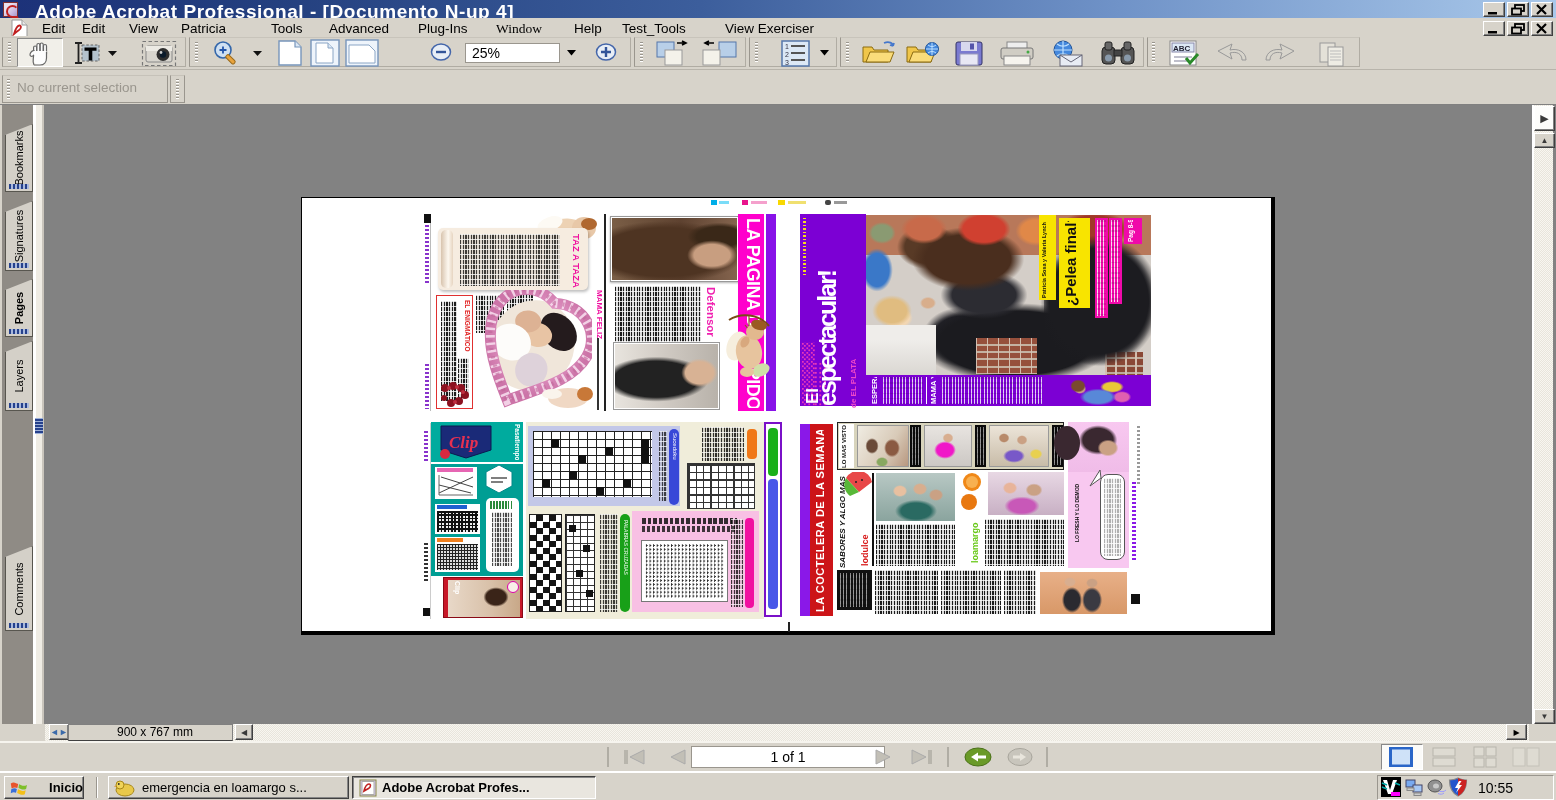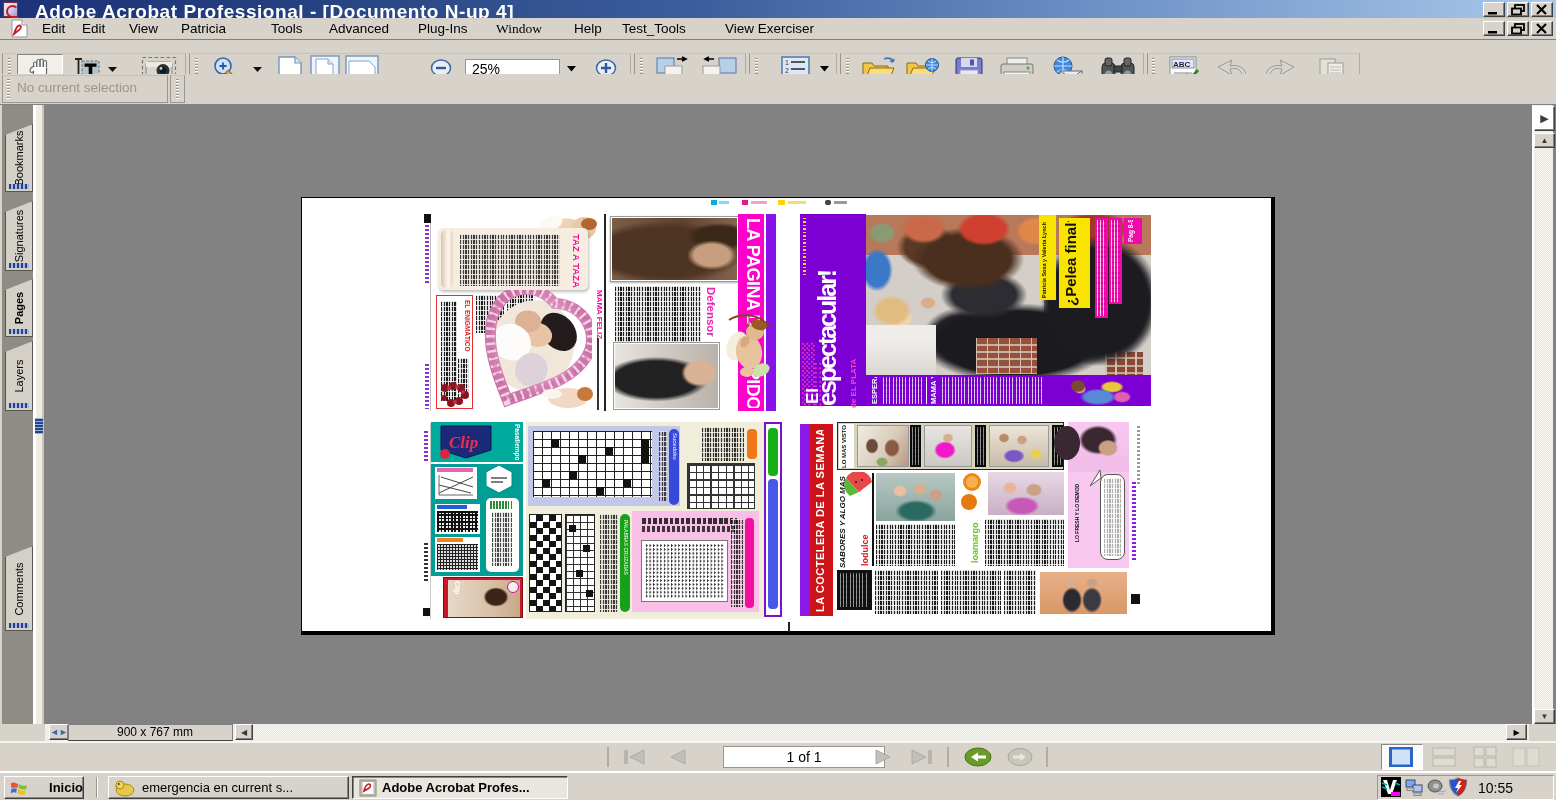--- a/index.html
+++ b/index.html
@@ -20,21 +20,21 @@
   .winbtn { width:22px; height:15px; background:#d7d3ca; border:1px solid #404040;
     border-top-color:#fff; border-left-color:#fff; box-shadow:inset -1px -1px 0 #808080;
     font-size:10px; font-weight:bold; color:#000; text-align:center; line-height:13px; position:relative; }
 
   
   #menubar { position:absolute; left:0; top:18px; width:1556px; height:22px; background:#d7d3ca;
     border-bottom:1px solid #808080; font-size:13.5px; color:#000; }
   #menubar .mitem { position:absolute; top:3px; }
 
   
-  #toolbar1 { position:absolute; left:0; top:52px; width:1556px; height:34px; background:#d7d3ca;
+  #toolbar1 { position:absolute; left:0; top:36px; width:1556px; height:34px; background:#d7d3ca;
     border-bottom:1px solid #b8b4ab; }
   #toolbar2 { position:absolute; left:0; top:74px; width:1556px; height:31px; background:#d7d3ca;
     border-bottom:1px solid #808080; }
   .gripper { position:absolute; width:3px; background:repeating-linear-gradient(180deg,#9a968e 0 1px,#fff 1px 2px,#d7d3ca 2px 3px); }
   .tgroup { position:absolute; top:1px; height:30px; border:1px solid #b0aca3; border-top-color:#c8c4bb; border-left-color:#9a968e; }
 
   
   #main { position:absolute; left:0; top:105px; width:1556px; height:619px; background:#828282; }
   #tabstrip { position:absolute; left:0; top:105px; width:33px; height:619px; background:#8f8b85; border-left:2px solid #d7d3ca; }
   .vtab { position:absolute; left:3px; width:28px; background:#d4d0c8; border:1px solid #58564f;
@@ -761,21 +761,21 @@
 
 <div id="statusbar">
   <div class="ssep" style="left:607px;"></div>
   <svg class="abs" style="left:622px;top:5px;" width="28" height="18" viewBox="0 0 28 18">
     <rect x="2" y="2" width="4" height="14" fill="#b8b5ac"></rect>
       <path d="M22 2 L8 9 L22 16 z" fill="#c2bfb6" stroke="#aaa"></path>
   </svg>
   <svg class="abs" style="left:666px;top:5px;" width="24" height="18" viewBox="0 0 24 18">
     <path d="M19 2 L5 9 L19 16 z" fill="#c2bfb6" stroke="#aaa"></path>
   </svg>
-  <div style="position:absolute;left:723px;top:3px;width:162px;height:22px;background:#fff;border:1px solid #9a968e;text-align:center;font-size:14px;padding-top:2px;">1 of 1</div>
+  <div style="position:absolute;left:691px;top:3px;width:194px;height:22px;background:#fff;border:1px solid #9a968e;text-align:center;font-size:14px;padding-top:2px;">1 of 1</div>
   <svg class="abs" style="left:871px;top:5px;" width="24" height="18" viewBox="0 0 24 18">
     <path d="M5 2 L19 9 L5 16 z" fill="#c2bfb6" stroke="#aaa"></path>
   </svg>
   <svg class="abs" style="left:908px;top:5px;" width="28" height="18" viewBox="0 0 28 18">
     <path d="M4 2 L18 9 L4 16 z" fill="#c2bfb6" stroke="#aaa"></path>
       <rect x="20" y="2" width="4" height="14" fill="#b8b5ac"></rect>
   </svg>
   <div class="ssep" style="left:947px;"></div>
   <svg class="abs" style="left:963px;top:4px;" width="30" height="20" viewBox="0 0 30 20">
     <ellipse cx="15" cy="10" rx="13" ry="9" fill="#6a9a28" stroke="#4a7018"></ellipse>
@@ -819,23 +819,23 @@
     <span style="margin-left:19px;">Inicio</span>
   </div>
   <div style="position:absolute;left:96px;top:4px;width:2px;height:21px;background:#fff;border-left:1px solid #9a968e;"></div>
   <div class="taskbtn" style="left:108px; width:241px;">
     <svg style="margin-left:5px;" width="22" height="18" viewBox="0 0 22 18">
       <ellipse cx="11" cy="11" rx="9" ry="6" fill="#e8c84a" stroke="#a8881a"></ellipse>
       <circle cx="6" cy="6" r="4" fill="#f0d45a" stroke="#a8881a"></circle>
       <circle cx="4.8" cy="5" r="0.9" fill="#222"></circle>
       <path d="M1.5 6.5 l-1.5 1 l2 0.5" fill="#e09020"></path>
     </svg>
-    <span style="margin-left:6px;">emergencia en current s...</span>
-  </div>
-  <div class="taskbtn" style="left:352px; width:216px; font-weight:bold; background:#e9e6df; border-color:#404040 #fff #fff #404040; box-shadow:inset 1px 1px 0 #868686;">
+    <span style="margin-left:6px;">emergencia en loamargo s...</span>
+  </div>
+  <div class="taskbtn" style="left:352px; width:244px; font-weight:bold; background:#e9e6df; border-color:#404040 #fff #fff #404040; box-shadow:inset 1px 1px 0 #868686;">
     <svg style="margin-left:6px;" width="18" height="18" viewBox="0 0 18 18">
       <rect x="1" y="1" width="16" height="16" fill="#d8c8f0" stroke="#884"></rect>
       <rect x="3" y="2.5" width="12" height="13" fill="#fff" stroke="#aaa"></rect>
       <path d="M5 12 C6 8 8 5 10 5 C12 5 12 8 9.5 9.5 C8 10.5 6.5 11 5 12 z" fill="none" stroke="#c02020" stroke-width="1.6"></path>
     </svg>
     <span style="margin-left:5px;">Adobe Acrobat Profes...</span>
   </div>
 
   <div style="position:absolute;left:1377px;top:2px;right:2px;height:25px;border:1px solid #9a968e;border-bottom-color:#fff;border-right-color:#fff;"></div>
   <svg class="abs" style="left:1381px;top:4px;" width="20" height="20" viewBox="0 0 20 20">

